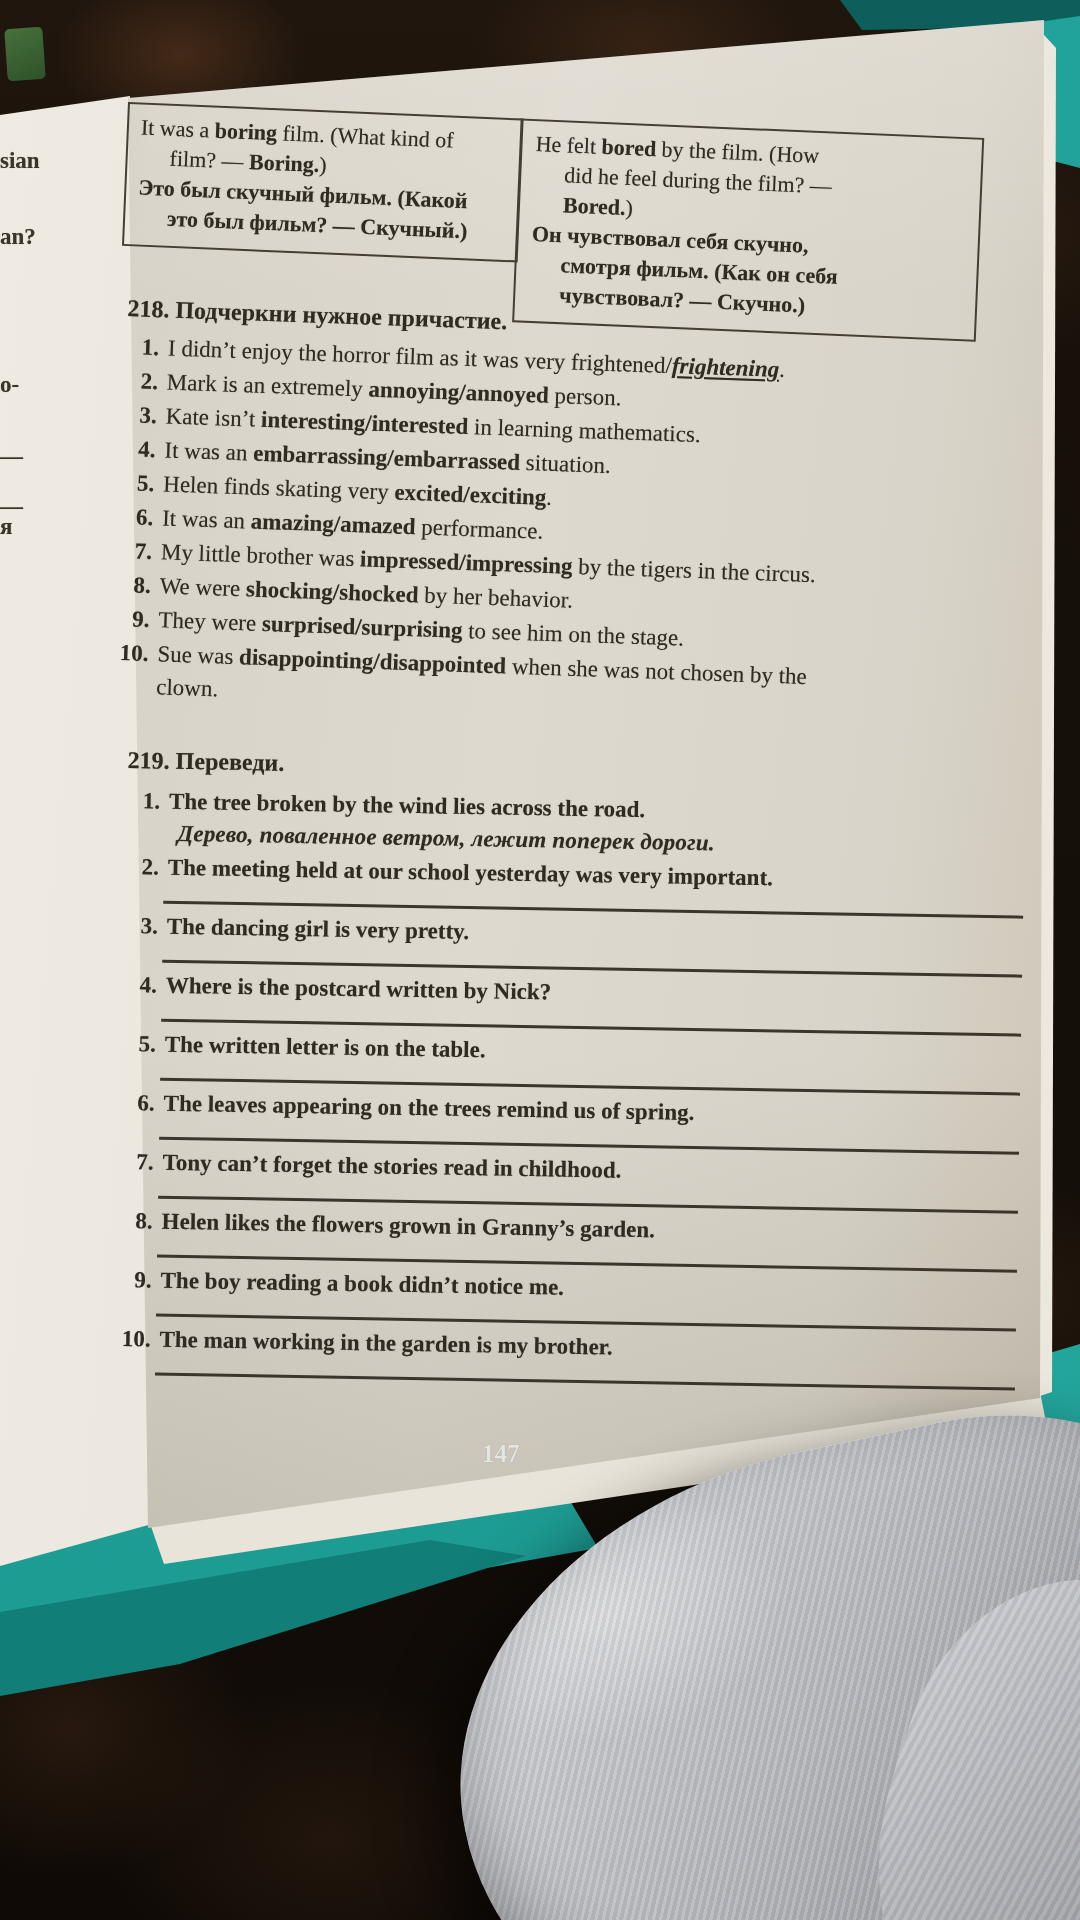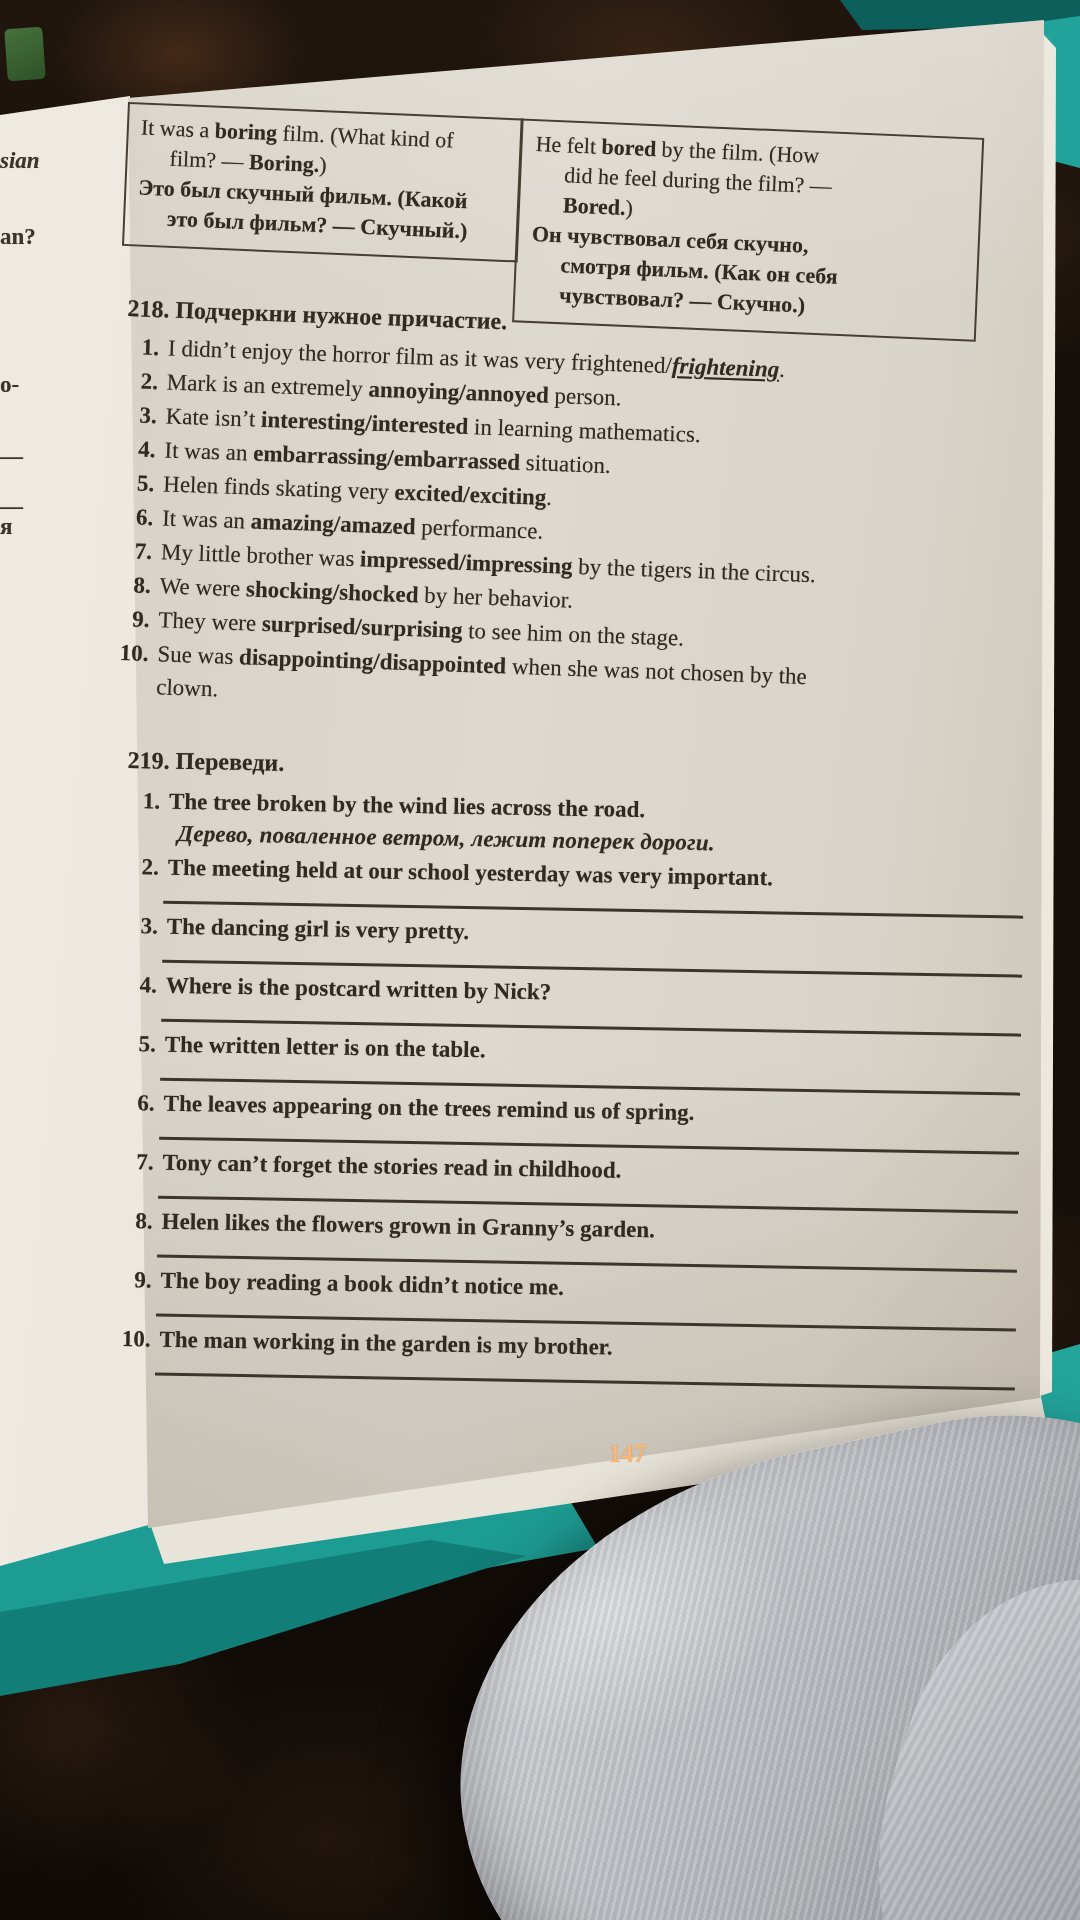--- a/index.html
+++ b/index.html
@@ -67,22 +67,22 @@
   .ex219 .ex-title{margin-bottom:9px;}
   .item{display:flex;margin-bottom:1px;}
   .num{flex:0 0 44px;text-align:right;padding-right:9px;font-weight:700;}
   .itext{flex:1;}
   .item219{margin-bottom:2px;}
   .sent{display:flex;}
   .sent .txt{font-weight:700;}
   .answer{margin-left:53px;font-weight:700;font-style:italic;letter-spacing:.2px;}
   .rule{margin-left:40px;height:20px;border-bottom:3px solid #3b352c;margin-bottom:7px;}
 
-  .page-number{position:absolute;left:526px;top:1440px;width:120px;text-align:right;
-    font-size:25px;font-weight:700;color:#fdba74;text-shadow:0 0 1px rgba(47,42,34,.38);}
+  .page-number{position:absolute;left:482px;top:1440px;width:120px;text-align:left;
+    font-size:25px;font-weight:700;color:#e5e5e5;text-shadow:0 0 1px rgba(47,42,34,.38);}
 
   
   .sock{position:absolute;left:462px;top:1442px;width:840px;height:660px;
     transform:rotate(-12deg);
     border-radius:58% 42% 30% 70% / 55% 45% 35% 65%;
     background:
       repeating-linear-gradient(115deg, rgba(255,255,255,.10) 0 3px, rgba(0,0,0,.06) 3px 7px),
       radial-gradient(260px 180px at 22% 18%, rgba(255,255,255,.35), transparent 70%),
       linear-gradient(135deg,#d6d7db 5%,#b6b7bc 45%,#8d8e93 80%);
     box-shadow:inset 0 -34px 70px rgba(0,0,0,.30), -30px 10px 60px rgba(0,0,0,.45);}
@@ -99,21 +99,21 @@
   <div class="floor"></div>
   <div class="green-patch"></div>
 
   <div class="cover cover-top-dark"></div>
   <div class="cover cover-top"></div>
   <div class="cover cover-bottom"></div>
   <div class="cover cover-bottom2"></div>
   <div class="cover cover-br"></div>
 
   <div class="left-page">
-      <span class="frag" style="top: 148px; font-style: italic;">sian</span>
+      <span class="frag" style="top: 148px;">sian</span>
       <span class="frag" style="top: 200px; margin-top: 24px;">an?</span>
       <span class="frag" style="top: 372px;">о-</span>
       <span class="frag" style="top: 444px;">—</span>
       <span class="frag" style="top: 494px;">—</span>
       <span class="frag" style="top: 514px;">я</span>
     </div>
   <div class="pages-edge"></div>
   <div class="fore-edge"></div>
   <div class="main-page"></div>
 

